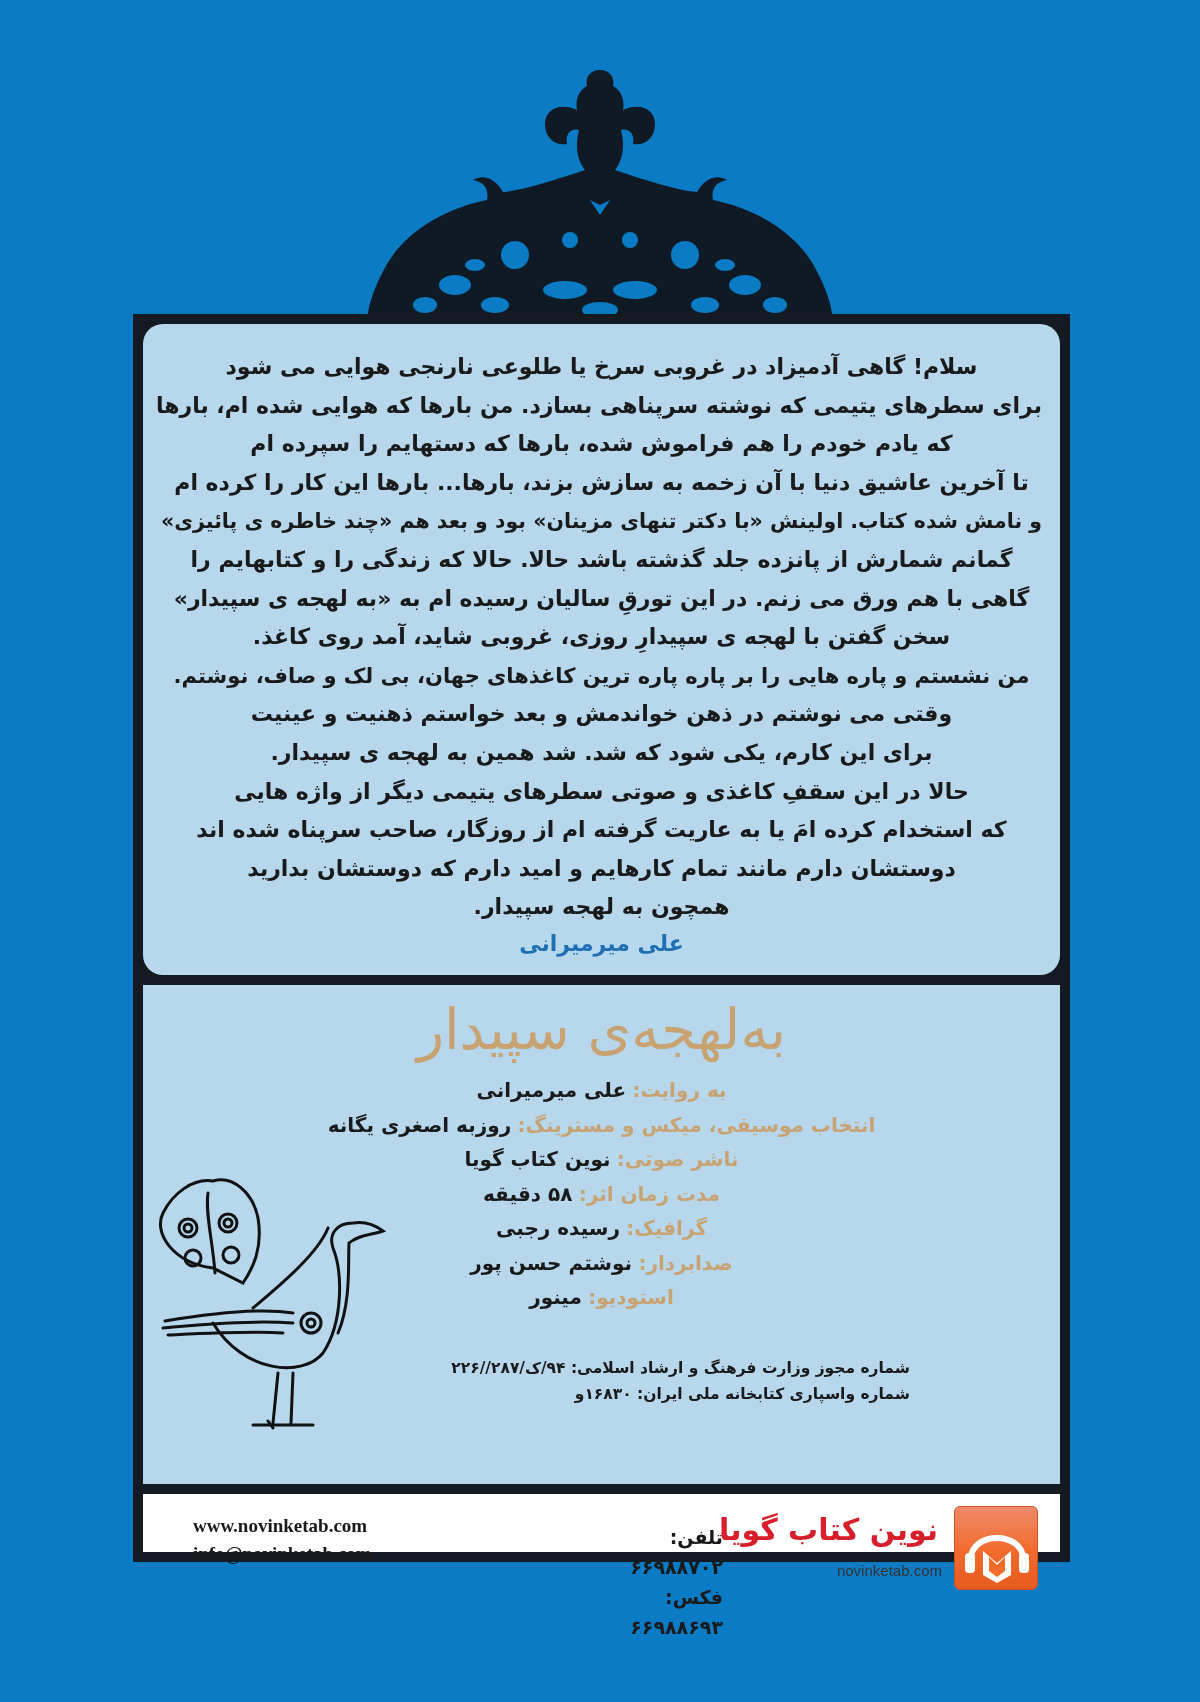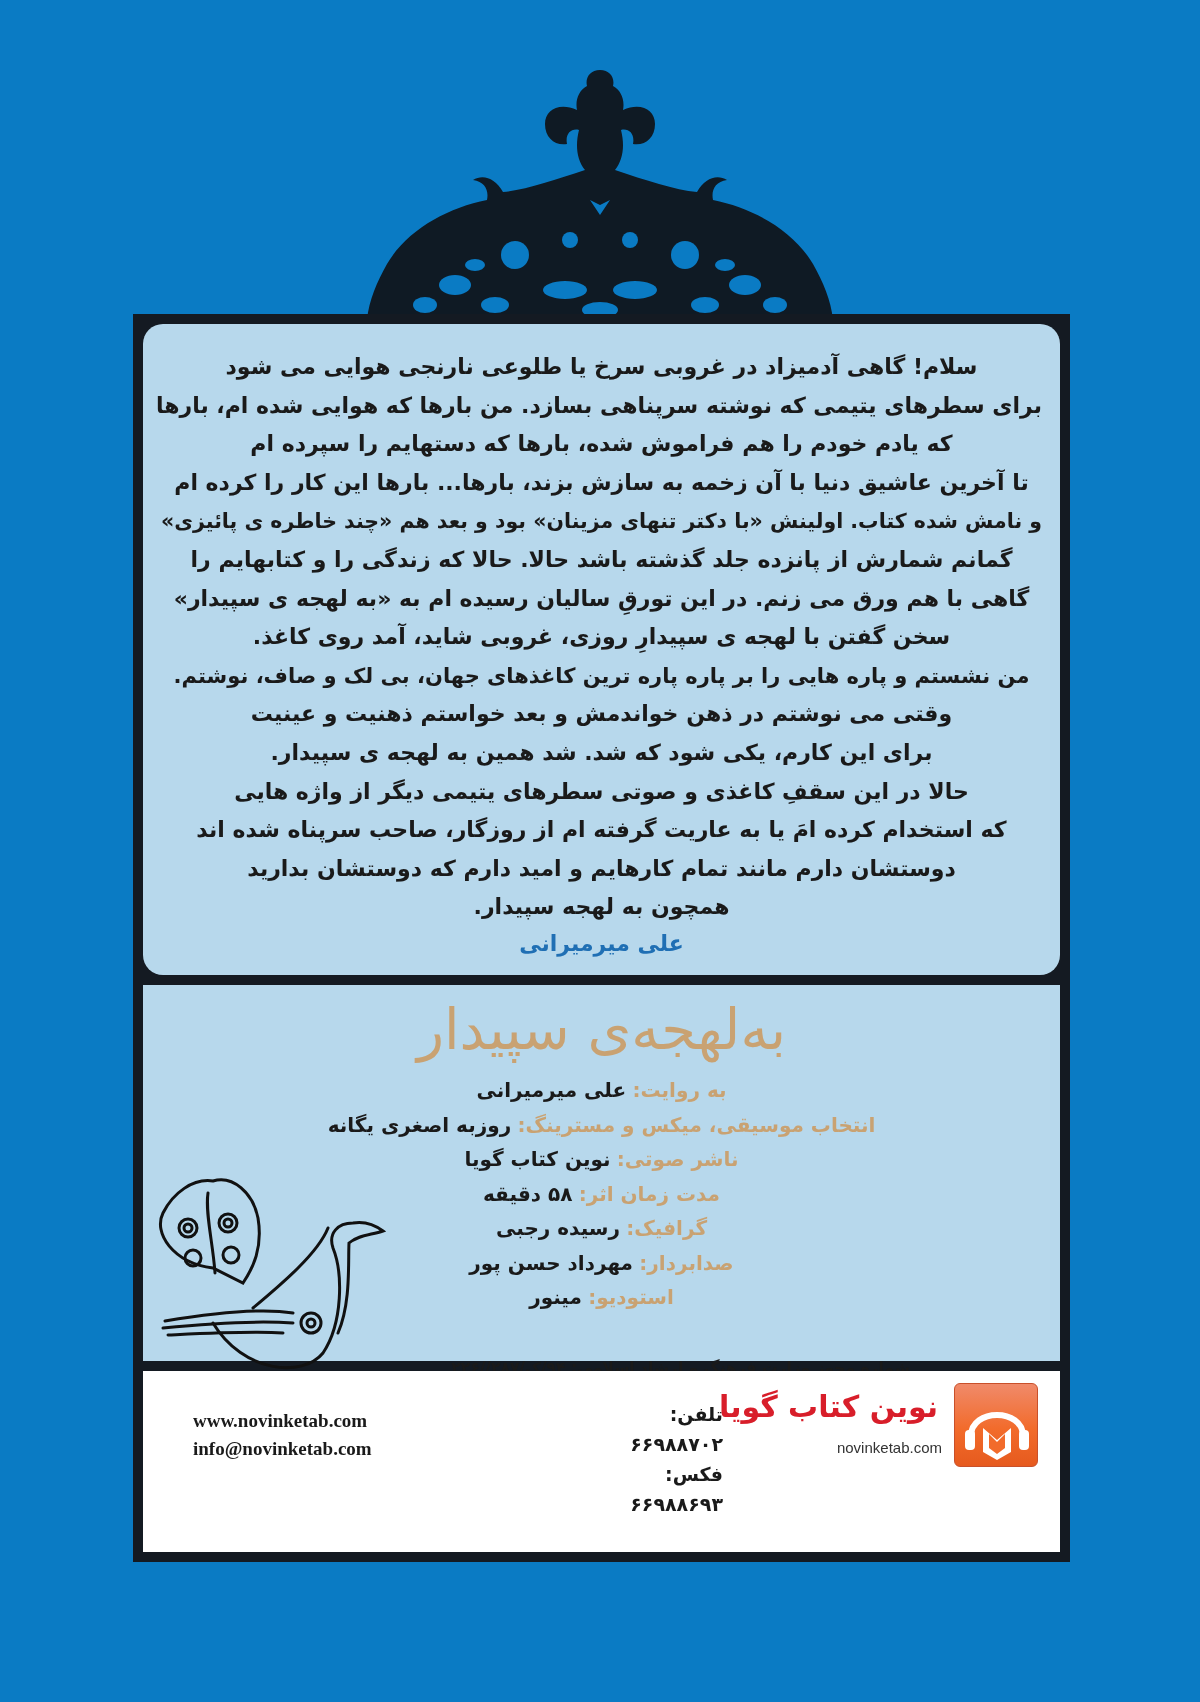--- a/index.html
+++ b/index.html
@@ -8,21 +8,21 @@
 
   .ornament { position: absolute; left: 365px; top: 70px; width: 470px; height: 250px; }
 
   .frame {
     position: absolute; left: 133px; top: 314px; width: 937px; height: 1248px;
     background: #141a22; padding: 10px;
     display: flex; flex-direction: column; gap: 10px;
   }
   .panel { background: #b7d8ec; position: relative; }
   .panel-intro { height: 651px; padding: 24px 18px 0 18px; border-radius: 20px; }
-  .panel-credits { height: 376px; }
+  .panel-credits { height: 499px; }
   .panel-footer { background: #ffffff; flex: 1; position: relative; }
 
   .intro-text {
     direction: rtl; text-align: center;
     font-family: "DejaVu Sans", sans-serif; font-weight: bold;
     font-size: 22px; line-height: 38.6px; color: #1a1a1a;
   }
   .intro-line { display: block; white-space: nowrap; }
   .signature {
     direction: rtl; text-align: center; color: #1f6fb4;
@@ -45,21 +45,21 @@
   .license {
     position: absolute; left: 150px; right: 150px; top: 370px;
     direction: rtl; text-align: right;
     font-size: 15.5px; line-height: 26px; font-weight: bold; color: #1a1a1a;
   }
   .license span { display: block; white-space: nowrap; }
 
   .bird { position: absolute; left: 10px; top: 188px; width: 240px; height: 260px; }
 
   .contact-web {
-    position: absolute; left: 50px; top: 36px;
+    position: absolute; left: 50px; top: 18px;
     font-family: "Liberation Serif", serif; font-weight: bold;
     font-size: 19px; line-height: 28px; color: #1a1a1a;
   }
   .contact-web span { display: block; }
   .contact-phone {
     position: absolute; left: 380px; top: 28px; width: 200px;
     direction: rtl; text-align: right;
     font-size: 19px; line-height: 30px; color: #1a1a1a; font-weight: bold;
   }
   .contact-phone span { display: block; white-space: nowrap; }
@@ -145,21 +145,21 @@
       <span class="credit-row">
         <span class="credit-label">مدت زمان اثر:</span>
         <span class="credit-value">۵۸ دقیقه</span>
       </span>
       <span class="credit-row">
         <span class="credit-label">گرافیک:</span>
         <span class="credit-value">رسیده رجبی</span>
       </span>
       <span class="credit-row">
         <span class="credit-label">صدابردار:</span>
-        <span class="credit-value">مهرداد حسن پور</span>
+        <span class="credit-value">نوشتم حسن پور</span>
       </span>
       <span class="credit-row">
         <span class="credit-label">استودیو:</span>
         <span class="credit-value">مینور</span>
       </span>
     </div>
 
     <div class="license">
       <span>شماره مجوز وزارت فرهنگ و ارشاد اسلامی: ۹۴/ک/۲۸۷//۲۲۶</span>
       <span>شماره واسپاری کتابخانه ملی ایران: ۱۶۸۳۰و</span>

